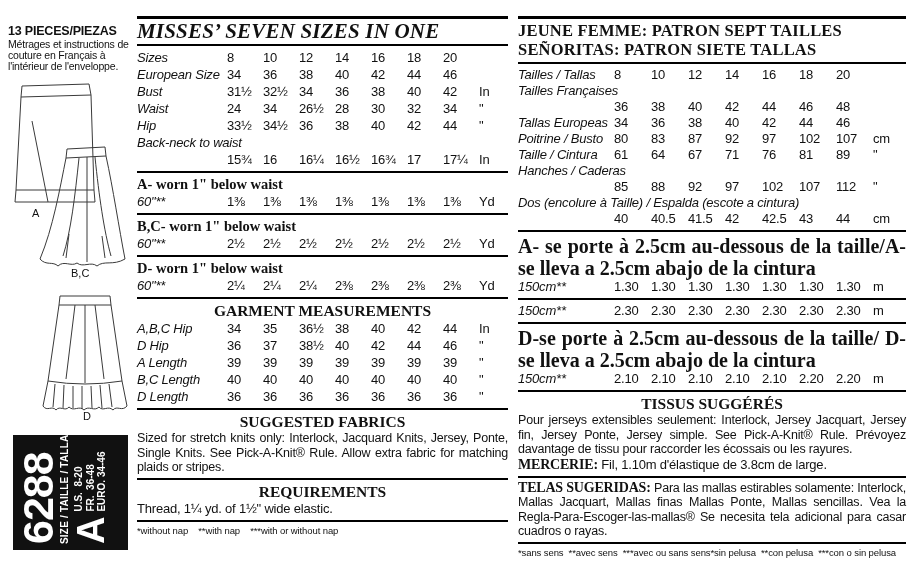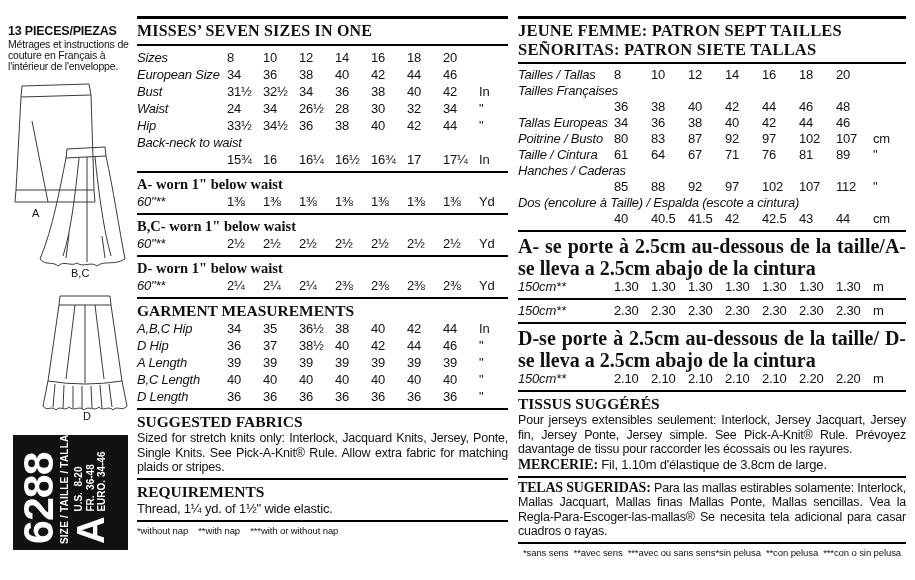--- a/index.html
+++ b/index.html
@@ -13,43 +13,43 @@
   .left-col{left:8px;top:24px;width:124px;}
   .mid-col{left:137px;width:371px;}
   .right-col{left:518px;width:388px;}
 
   
   .rule-thick{border-top:3px solid #000;margin:0 0 2px 0;}
   .rule{border-top:2px solid #000;margin:3px 0;}
 
   
   .serif-head{font-family:"Liberation Serif", serif;font-weight:bold;}
-  .col-title{font-size:16px;letter-spacing:.2px;line-height:20px;margin:1px 0 1px 0;}
+  .col-title{font-size:21px;letter-spacing:.2px;line-height:20px;margin:1px 0 1px 0;font-style:italic;}
   .col-title-sm{font-size:16.5px;letter-spacing:.2px;line-height:19px;}
   .sec-head{font-size:14.5px;line-height:17px;}
-  .sec-head-lg{font-size:15.5px;line-height:18px;}
+  .sec-head-lg{font-size:15.5px;line-height:18px;text-align:center;}
   .sec-head-just{text-align:justify;font-size:20px;line-height:22px;font-family:Liberation Serif, serif;}
 
   
   .trow{display:flex;line-height:17px;font-size:13px;letter-spacing:-0.2px;white-space:nowrap;}
   .right-col .trow{line-height:16px;}
   .tlabel{flex:none;width:90px;font-style:italic;}
   .tlabel.full{width:auto;text-align:center;}
   .right-col .tlabel{width:96px;}
   .tval{flex:none;width:36px;}
   .right-col .tval{width:37px;}
   .tunit{flex:none;width:26px;}
 
   
   .para{font-size:12.5px;line-height:14.5px;text-align:justify;letter-spacing:-0.2px;margin:0;}
   .plain{font-size:13px;line-height:16px;letter-spacing:-0.2px;margin:0;}
   .inline-head{font-family:"Liberation Serif", serif;font-weight:bold;font-size:14px;}
 
   .footnote{font-size:9.5px;letter-spacing:-0.1px;white-space:pre-wrap;line-height:12px;}
-  .foot-row{display:flex;justify-content:center;}
+  .foot-row{display:flex;justify-content:flex-start;}
 
   
   .pieces-line{font-weight:bold;font-size:12.5px;line-height:14px;letter-spacing:-0.2px;}
   .fr-note{font-size:10.5px;line-height:11px;letter-spacing:-0.2px;margin-top:1px;}
   .art{position:absolute;left:5px;top:76px;}
   .art svg{display:block;}
   .view-label{font-family:"Liberation Sans", sans-serif;font-size:11px;fill:#111;}
 
   
   .badge{

